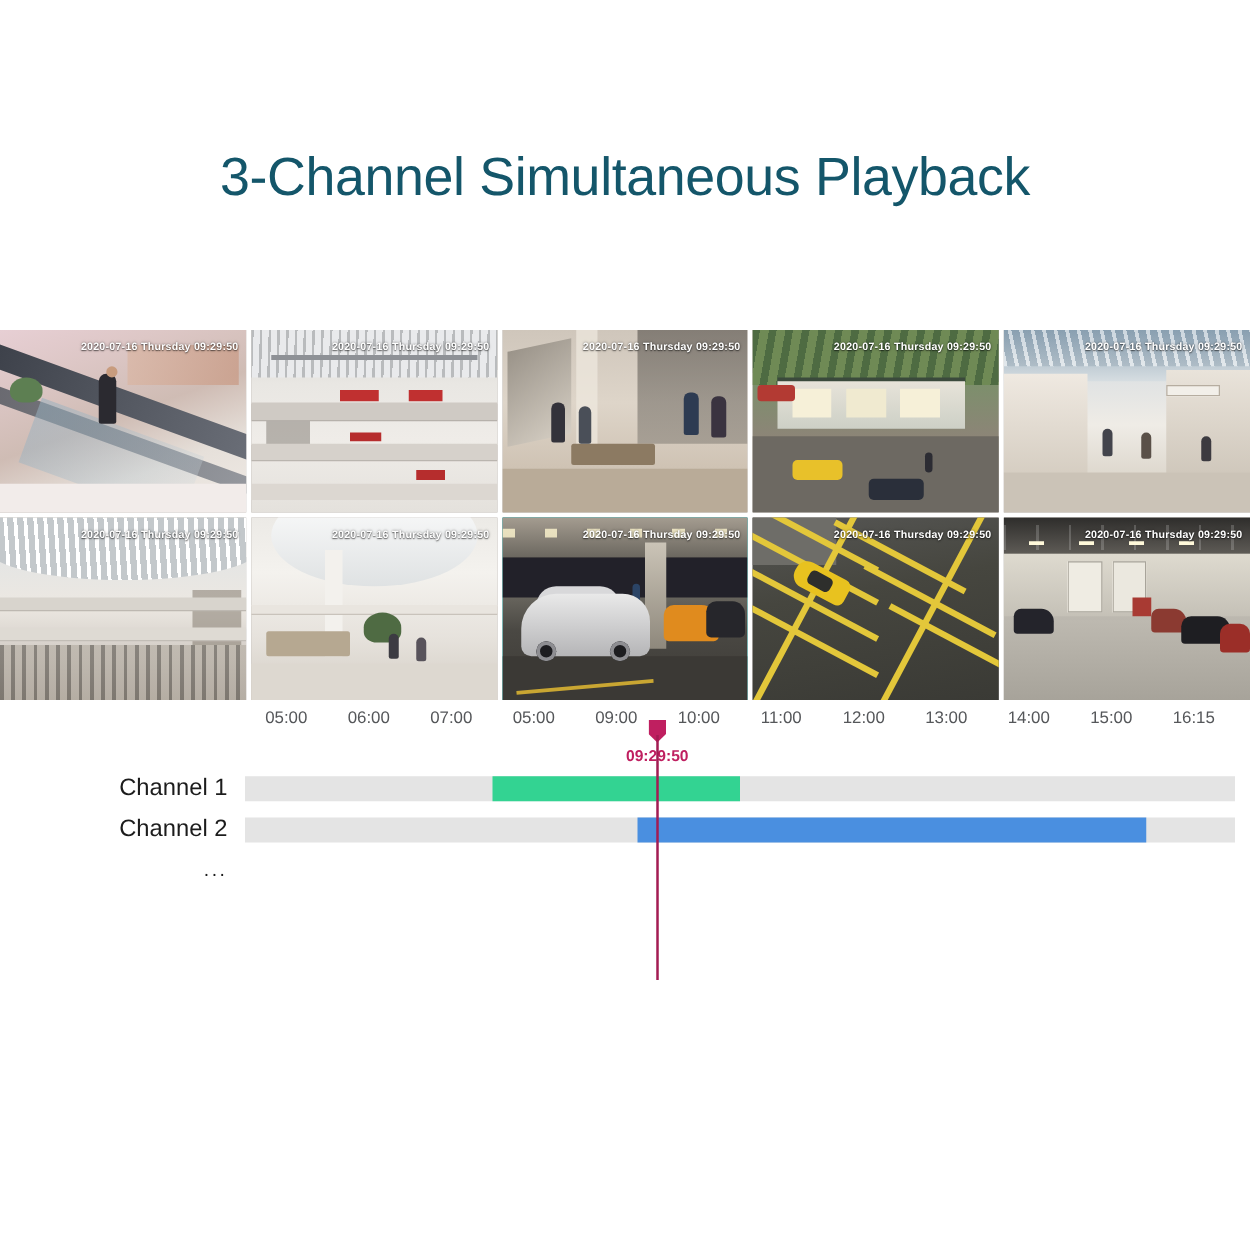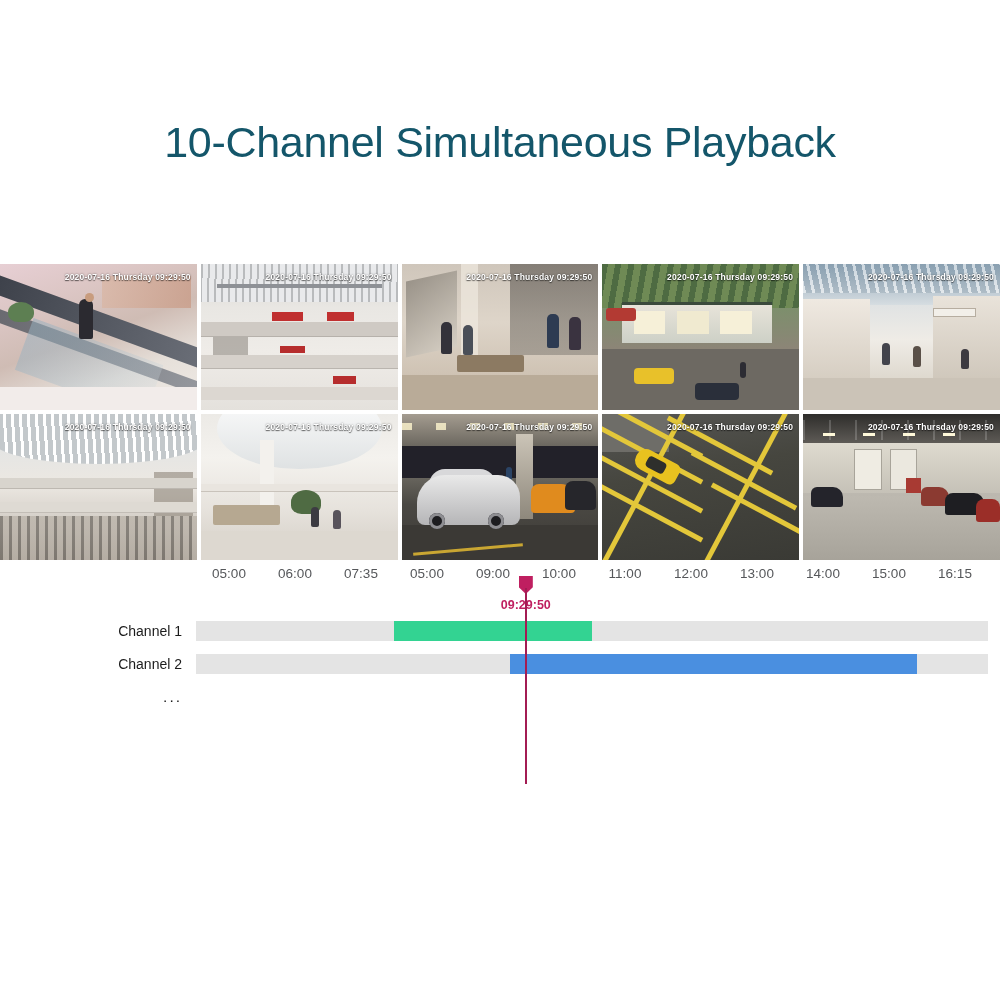--- a/index.html
+++ b/index.html
@@ -261,21 +261,21 @@
   .row {
     position: relative;
     height: 33px;
     margin-bottom: 0;
   }
   .row-label {
     position: absolute;
     left: 0;
     width: 182px;
     text-align: right;
-    font-size: 14px;
+    font-size: 19px;
     color: #1c1c1c;
     font-family: "Liberation Sans", sans-serif;
     top: 50%;
     transform: translateY(-50%);
   }
   .row.ellipsis .row-label { font-size: 15.5px; letter-spacing: 2px; color:#1c1c1c; }
   .track {
     position: absolute;
     left: 196px;
     width: 792px;
@@ -288,21 +288,21 @@
     position: absolute;
     top: 0;
     height: 100%;
   }
   .seg.green { background: #33d392; }
   .seg.blue  { background: #4a8fe0; }
 </style>
 </head>
 <body>
 
-<div class="page-title">10-Channel Simultaneous Playback</div>
+<div class="page-title">3-Channel Simultaneous Playback</div>
 
 <div class="video-wall">
 
   <div class="cam">
     <div class="scene s1">
       <i class="shop"></i>
         <i class="esc1"></i>
         <i class="esc2"></i>
         <i class="glass"></i>
       <i class="plant"></i>
@@ -456,21 +456,21 @@
     </div>
     <div class="ts">2020-07-16  Thursday 09:29:50</div>
   </div>
 
 </div>
 
 <div class="timeline">
   <div class="ruler" id="ruler">
       <div class="tick" style="left: 229px;">05:00</div>
       <div class="tick" style="left: 295px;">06:00</div>
-      <div class="tick" style="left: 361px;">07:35</div>
+      <div class="tick" style="left: 361px;">07:00</div>
       <div class="tick" style="left: 427px;">05:00</div>
       <div class="tick" style="left: 493px;">09:00</div>
       <div class="tick" style="left: 559px;">10:00</div>
       <div class="tick" style="left: 625px;">11:00</div>
       <div class="tick" style="left: 691px;">12:00</div>
       <div class="tick" style="left: 757px;">13:00</div>
       <div class="tick" style="left: 823px;">14:00</div>
       <div class="tick" style="left: 889px;">15:00</div>
       <div class="tick" style="left: 955px;">16:15</div>
       <div class="playhead-marker" style="left: 525.817px; background: rgb(191, 31, 96);"></div>

